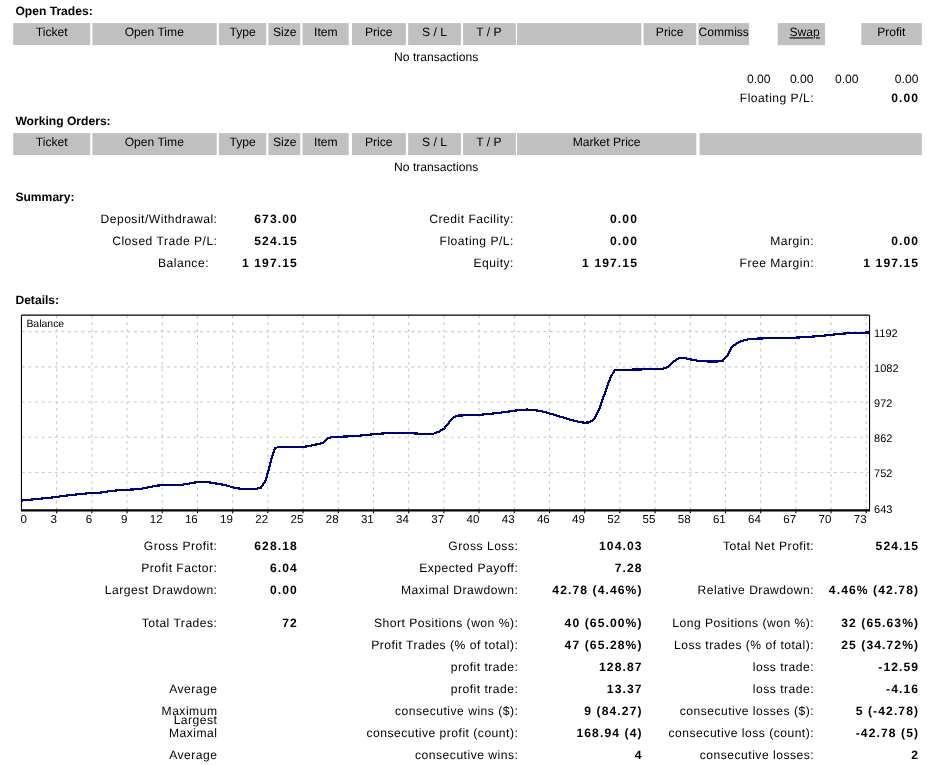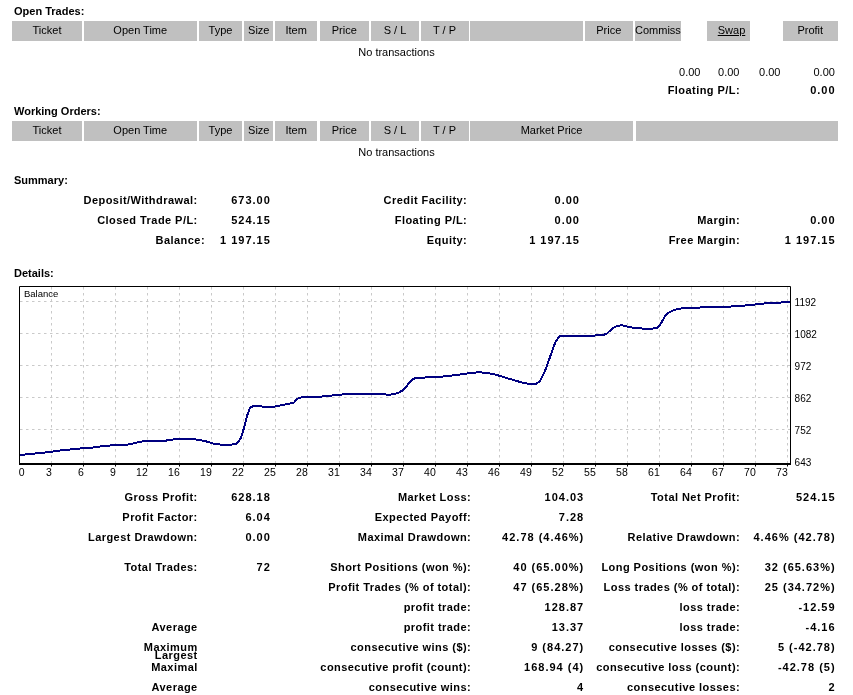--- a/index.html
+++ b/index.html
@@ -1,20 +1,20 @@
 <!DOCTYPE html>
 <html><head><meta charset="utf-8">
 <style>
 html,body{margin:0;padding:0;background:#fff;}
 body{position:relative;width:853px;height:695px;font-family:"Liberation Sans",sans-serif;font-size:11px;color:#000;overflow:hidden;}
 .t{position:absolute;font-weight:bold;line-height:13px;white-space:nowrap;}
 .hc{position:absolute;background:#c0c0c0;height:19.5px;line-height:19.5px;text-align:center;font-size:11px;white-space:nowrap;overflow:hidden;}
 .r{position:absolute;line-height:13px;white-space:nowrap;}
 .c{position:absolute;width:300px;text-align:center;line-height:13px;white-space:nowrap;}
-.l{font-weight:bold;letter-spacing:0.45px;}
+.l{font-weight:normal;letter-spacing:0.45px;}
 .v{font-weight:bold;letter-spacing:1.0px;}
 .p{}
 </style></head>
 <body>
 <div class="t" style="left:14px;top:5px;">Open Trades:</div>
 <div class="hc" style="left:12px;top:21px;width:70px;">Ticket</div>
 <div class="hc" style="left:83.5px;top:21px;width:113.5px;">Open Time</div>
 <div class="hc" style="left:199px;top:21px;width:43px;">Type</div>
 <div class="hc" style="left:244.3px;top:21px;width:29px;">Size</div>
 <div class="hc" style="left:275.2px;top:21px;width:42px;">Item</div>
@@ -50,21 +50,21 @@
 <div class="r l" style="right:655.3px;top:193.9px;">Deposit/Withdrawal:</div>
 <div class="r v" style="right:582.2px;top:193.9px;">673.00</div>
 <div class="r l" style="right:385.8px;top:193.9px;">Credit Facility:</div>
 <div class="r v" style="right:273px;top:193.9px;">0.00</div>
 <div class="r l" style="right:655.3px;top:213.8px;">Closed Trade P/L:</div>
 <div class="r v" style="right:582.2px;top:213.8px;">524.15</div>
 <div class="r l" style="right:385.8px;top:213.8px;">Floating P/L:</div>
 <div class="r v" style="right:273px;top:213.8px;">0.00</div>
 <div class="r l" style="right:112.9px;top:213.8px;">Margin:</div>
 <div class="r v" style="right:17.4px;top:213.8px;">0.00</div>
-<div class="r l" style="right:648px;top:233.6px;text-align:right;">Balance:</div>
+<div class="r l" style="right:663px;top:233.6px;text-align:right;">Balance:</div>
 <div class="r v" style="right:582.2px;top:233.6px;">1 197.15</div>
 <div class="r l" style="right:385.8px;top:233.6px;">Equity:</div>
 <div class="r v" style="right:273px;top:233.6px;">1 197.15</div>
 <div class="r l" style="right:112.9px;top:233.6px;">Free Margin:</div>
 <div class="r v" style="right:17.4px;top:233.6px;">1 197.15</div>
 <div class="t" style="left:14px;top:267px;">Details:</div>
 <svg style="position:absolute;left:0;top:0;" width="853" height="695" shape-rendering="auto">
 <rect x="19.5" y="286.5" width="770.5" height="176" fill="#fff" stroke="none"></rect>
 <line x1="20" y1="301.5" x2="790" y2="301.5" stroke="#c9c9c9" stroke-width="1" stroke-dasharray="2.5,3.5"></line>
 <line x1="20" y1="333.5" x2="790" y2="333.5" stroke="#c9c9c9" stroke-width="1" stroke-dasharray="2.5,3.5"></line>
@@ -152,21 +152,21 @@
 <text x="595.8" y="475.5" font-family="Liberation Sans, sans-serif" font-size="10.5" fill="#000" text-anchor="end">55</text>
 <text x="627.8" y="475.5" font-family="Liberation Sans, sans-serif" font-size="10.5" fill="#000" text-anchor="end">58</text>
 <text x="659.8" y="475.5" font-family="Liberation Sans, sans-serif" font-size="10.5" fill="#000" text-anchor="end">61</text>
 <text x="691.8" y="475.5" font-family="Liberation Sans, sans-serif" font-size="10.5" fill="#000" text-anchor="end">64</text>
 <text x="723.8" y="475.5" font-family="Liberation Sans, sans-serif" font-size="10.5" fill="#000" text-anchor="end">67</text>
 <text x="755.8" y="475.5" font-family="Liberation Sans, sans-serif" font-size="10.5" fill="#000" text-anchor="end">70</text>
 <text x="787.8" y="475.5" font-family="Liberation Sans, sans-serif" font-size="10.5" fill="#000" text-anchor="end">73</text>
 </svg>
 <div class="r l" style="right:655.3px;top:491.0px;">Gross Profit:</div>
 <div class="r v" style="right:582.2px;top:491.0px;">628.18</div>
-<div class="r l" style="right:381.8px;top:491.0px;">Market Loss:</div>
+<div class="r l" style="right:381.8px;top:491.0px;">Gross Loss:</div>
 <div class="r v" style="right:268.8px;top:491.0px;">104.03</div>
 <div class="r l" style="right:112.9px;top:491.0px;">Total Net Profit:</div>
 <div class="r v" style="right:17.4px;top:491.0px;">524.15</div>
 <div class="r l" style="right:655.3px;top:511.0px;">Profit Factor:</div>
 <div class="r v" style="right:582.2px;top:511.0px;">6.04</div>
 <div class="r l" style="right:381.8px;top:511.0px;">Expected Payoff:</div>
 <div class="r v" style="right:268.8px;top:511.0px;">7.28</div>
 <div class="r l" style="right:655.3px;top:530.5px;">Largest Drawdown:</div>
 <div class="r v" style="right:582.2px;top:530.5px;">0.00</div>
 <div class="r l" style="right:381.8px;top:530.5px;">Maximal Drawdown:</div>

